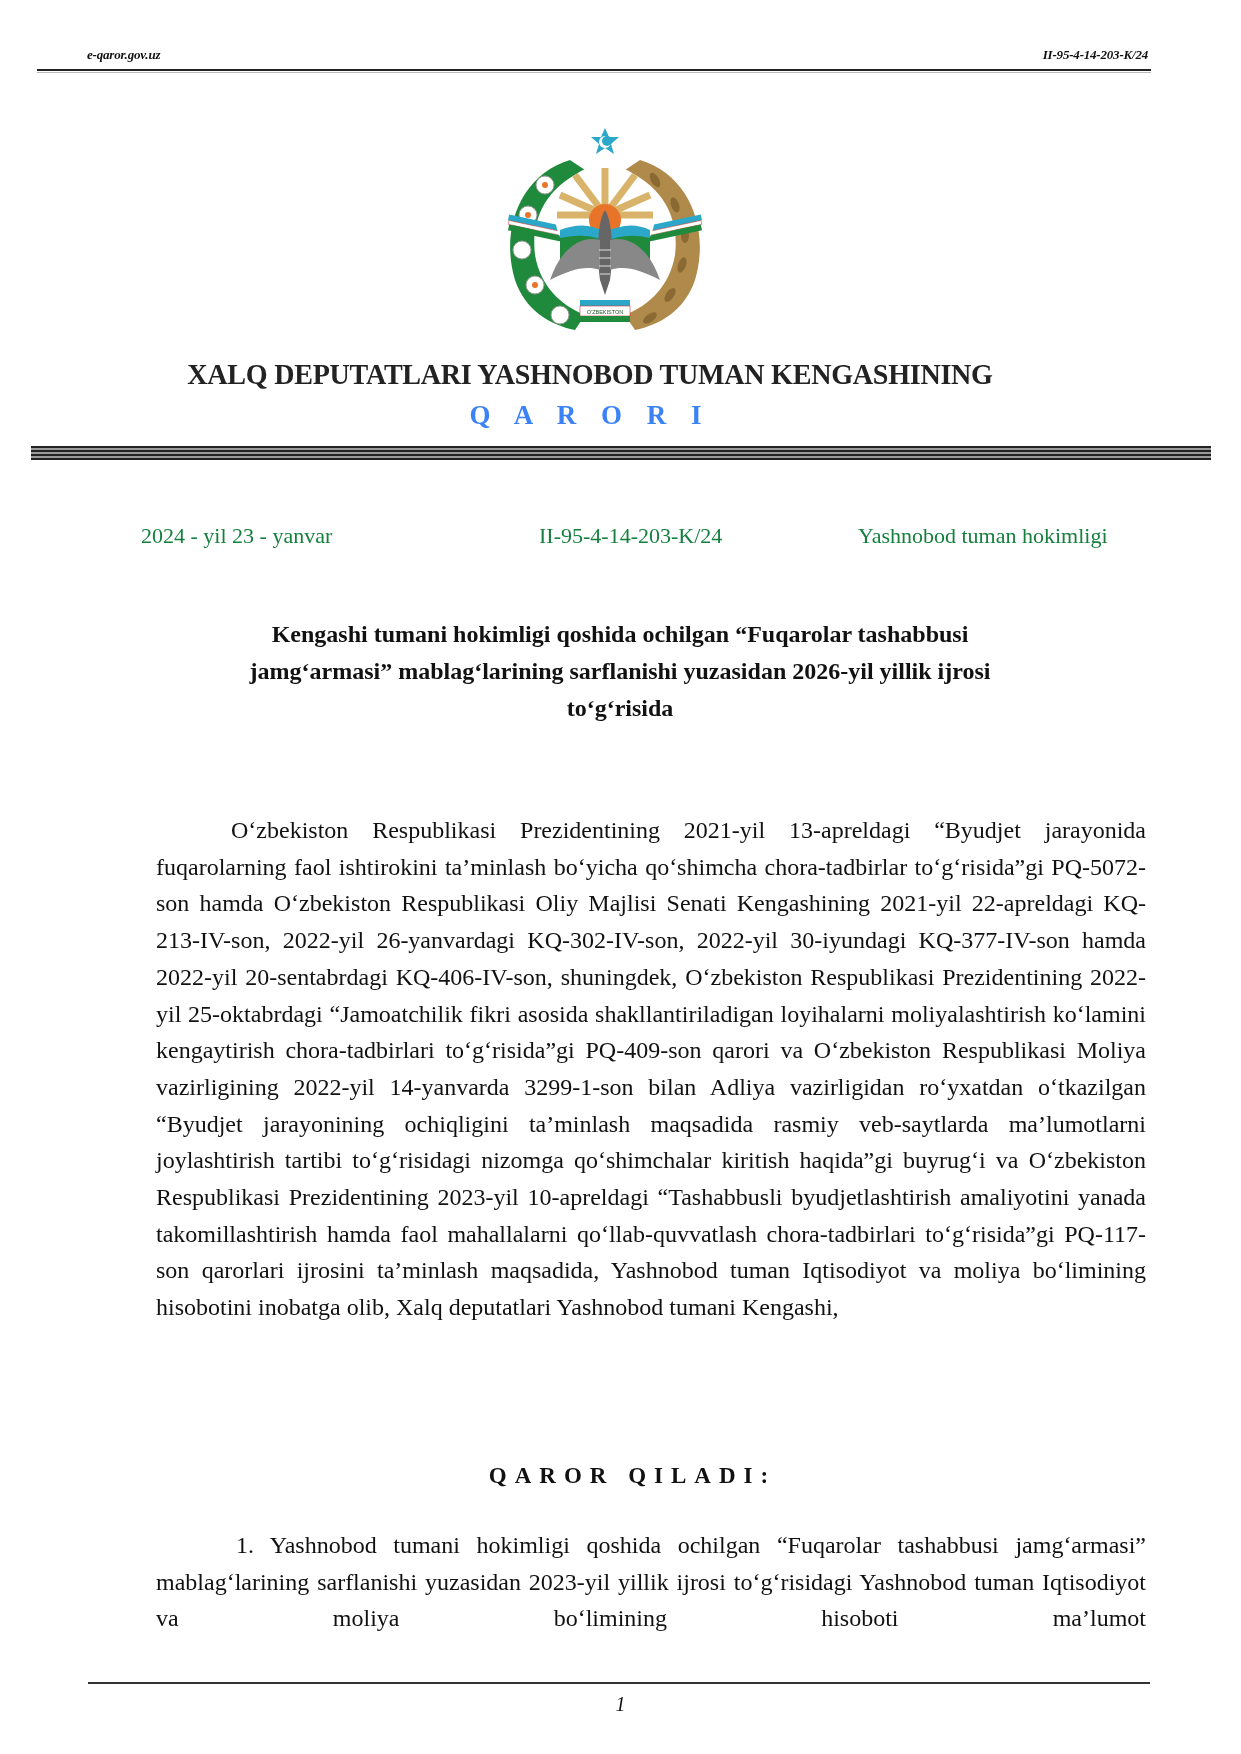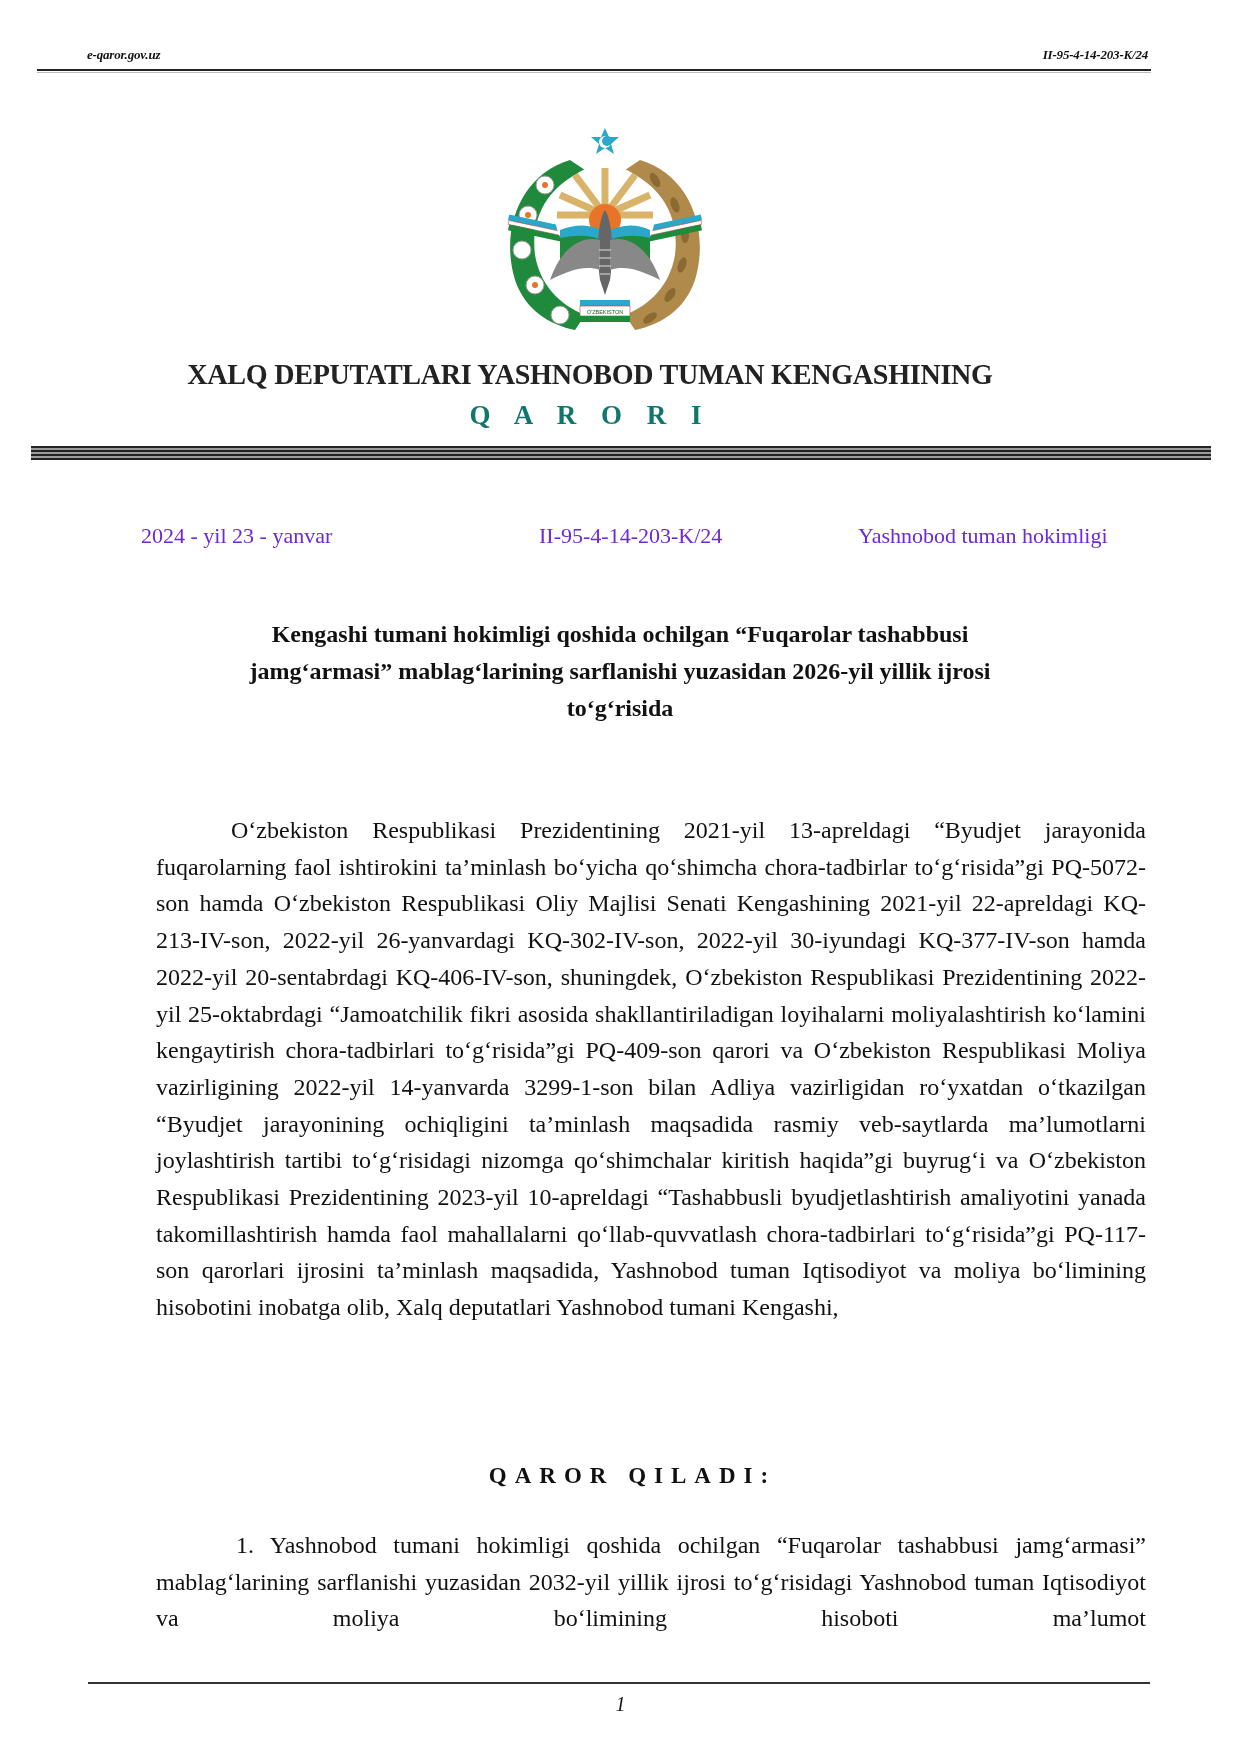--- a/index.html
+++ b/index.html
@@ -11,26 +11,26 @@
   .run-left { left: 87px; }
   .run-right { right: 93px; }
   .run-rule { left: 37px; width: 1114px; top: 69px; height: 0; border-top: 2px solid #222; }
   .run-rule::after { content: ""; position: absolute; left: 0; right: 0; top: 1px; border-top: 1px solid #bbb; }
 
   
   .emblem { left: 490px; top: 120px; width: 230px; height: 230px; }
 
   
   .council { left: 0; width: 1180px; top: 358px; text-align: center; font-size: 29px; font-weight: bold; letter-spacing: -0.3px; color: #222; transform: scaleX(0.97); }
-  .qarori { left: 0; width: 1180px; top: 400px; text-align: center; font-size: 27px; font-weight: bold; letter-spacing: 9px; color: #0f766e; }
+  .qarori { left: 0; width: 1180px; top: 400px; text-align: center; font-size: 27px; font-weight: bold; letter-spacing: 9px; color: #3b82f6; }
   .stripes { left: 31px; width: 1180px; top: 446px; height: 14px;
     background: linear-gradient(#222 0 2px, #9a9a9a 2px 4px, #222 4px 6px, #9a9a9a 6px 8px, #222 8px 10px, #9a9a9a 10px 12px, #222 12px 14px); }
 
   
-  .meta { top: 523px; font-size: 22px; color: #6d28d9; }
+  .meta { top: 523px; font-size: 22px; color: #15803d; }
   .meta-date { left: 141px; }
   .meta-num { left: 539px; }
   .meta-place { left: 858px; }
 
   
   .res-title { left: 170px; width: 900px; top: 616px; text-align: center; font-size: 24px; font-weight: bold; line-height: 37px; }
 
   
   .body-p { left: 156px; width: 990px; font-size: 24px; line-height: 36.7px; text-align: justify; text-align-last: left; }
   .p1 { top: 812px; text-indent: 75px; }
@@ -127,16 +127,16 @@
 <div class="abs res-title">
   <div>Kengashi tumani hokimligi qoshida ochilgan “Fuqarolar tashabbusi</div>
   <div>jamg‘armasi” mablag‘larining sarflanishi yuzasidan 2026-yil yillik ijrosi</div>
   <div>to‘g‘risida</div>
 </div>
 
 <p class="abs body-p p1" style="margin:0">O‘zbekiston Respublikasi Prezidentining 2021-yil 13-apreldagi “Byudjet jarayonida fuqarolarning faol ishtirokini ta’minlash bo‘yicha qo‘shimcha chora-tadbirlar to‘g‘risida”gi PQ-5072-son hamda O‘zbekiston Respublikasi Oliy Majlisi Senati Kengashining 2021-yil 22-apreldagi KQ-213-IV-son, 2022-yil 26-yanvardagi KQ-302-IV-son, 2022-yil 30-iyundagi KQ-377-IV-son hamda 2022-yil 20-sentabrdagi KQ-406-IV-son, shuningdek, O‘zbekiston Respublikasi Prezidentining 2022-yil 25-oktabrdagi “Jamoatchilik fikri asosida shakllantiriladigan loyihalarni moliyalashtirish ko‘lamini kengaytirish chora-tadbirlari to‘g‘risida”gi PQ-409-son qarori va O‘zbekiston Respublikasi Moliya vazirligining 2022-yil 14-yanvarda 3299-1-son bilan Adliya vazirligidan ro‘yxatdan o‘tkazilgan “Byudjet jarayonining ochiqligini ta’minlash maqsadida rasmiy veb-saytlarda ma’lumotlarni joylashtirish tartibi to‘g‘risidagi nizomga qo‘shimchalar kiritish haqida”gi buyrug‘i va O‘zbekiston Respublikasi Prezidentining 2023-yil 10-apreldagi “Tashabbusli byudjetlashtirish amaliyotini yanada takomillashtirish hamda faol mahallalarni qo‘llab-quvvatlash chora-tadbirlari to‘g‘risida”gi PQ-117-son qarorlari ijrosini ta’minlash maqsadida, Yashnobod tuman Iqtisodiyot va moliya bo‘limining hisobotini inobatga olib, Xalq deputatlari Yashnobod tumani Kengashi,</p>
 
 <div class="abs decides">QAROR QILADI:</div>
 
-<p class="abs body-p p2" style="margin:0; text-align-last: justify;">1. Yashnobod tumani hokimligi qoshida ochilgan “Fuqarolar tashabbusi jamg‘armasi” mablag‘larining sarflanishi yuzasidan 2032-yil yillik ijrosi to‘g‘risidagi Yashnobod tuman Iqtisodiyot va moliya bo‘limining hisoboti ma’lumot</p>
+<p class="abs body-p p2" style="margin:0; text-align-last: justify;">1. Yashnobod tumani hokimligi qoshida ochilgan “Fuqarolar tashabbusi jamg‘armasi” mablag‘larining sarflanishi yuzasidan 2023-yil yillik ijrosi to‘g‘risidagi Yashnobod tuman Iqtisodiyot va moliya bo‘limining hisoboti ma’lumot</p>
 
 <div class="abs foot-rule"></div>
 <div class="abs page-num">1</div>
 
 </body></html>

